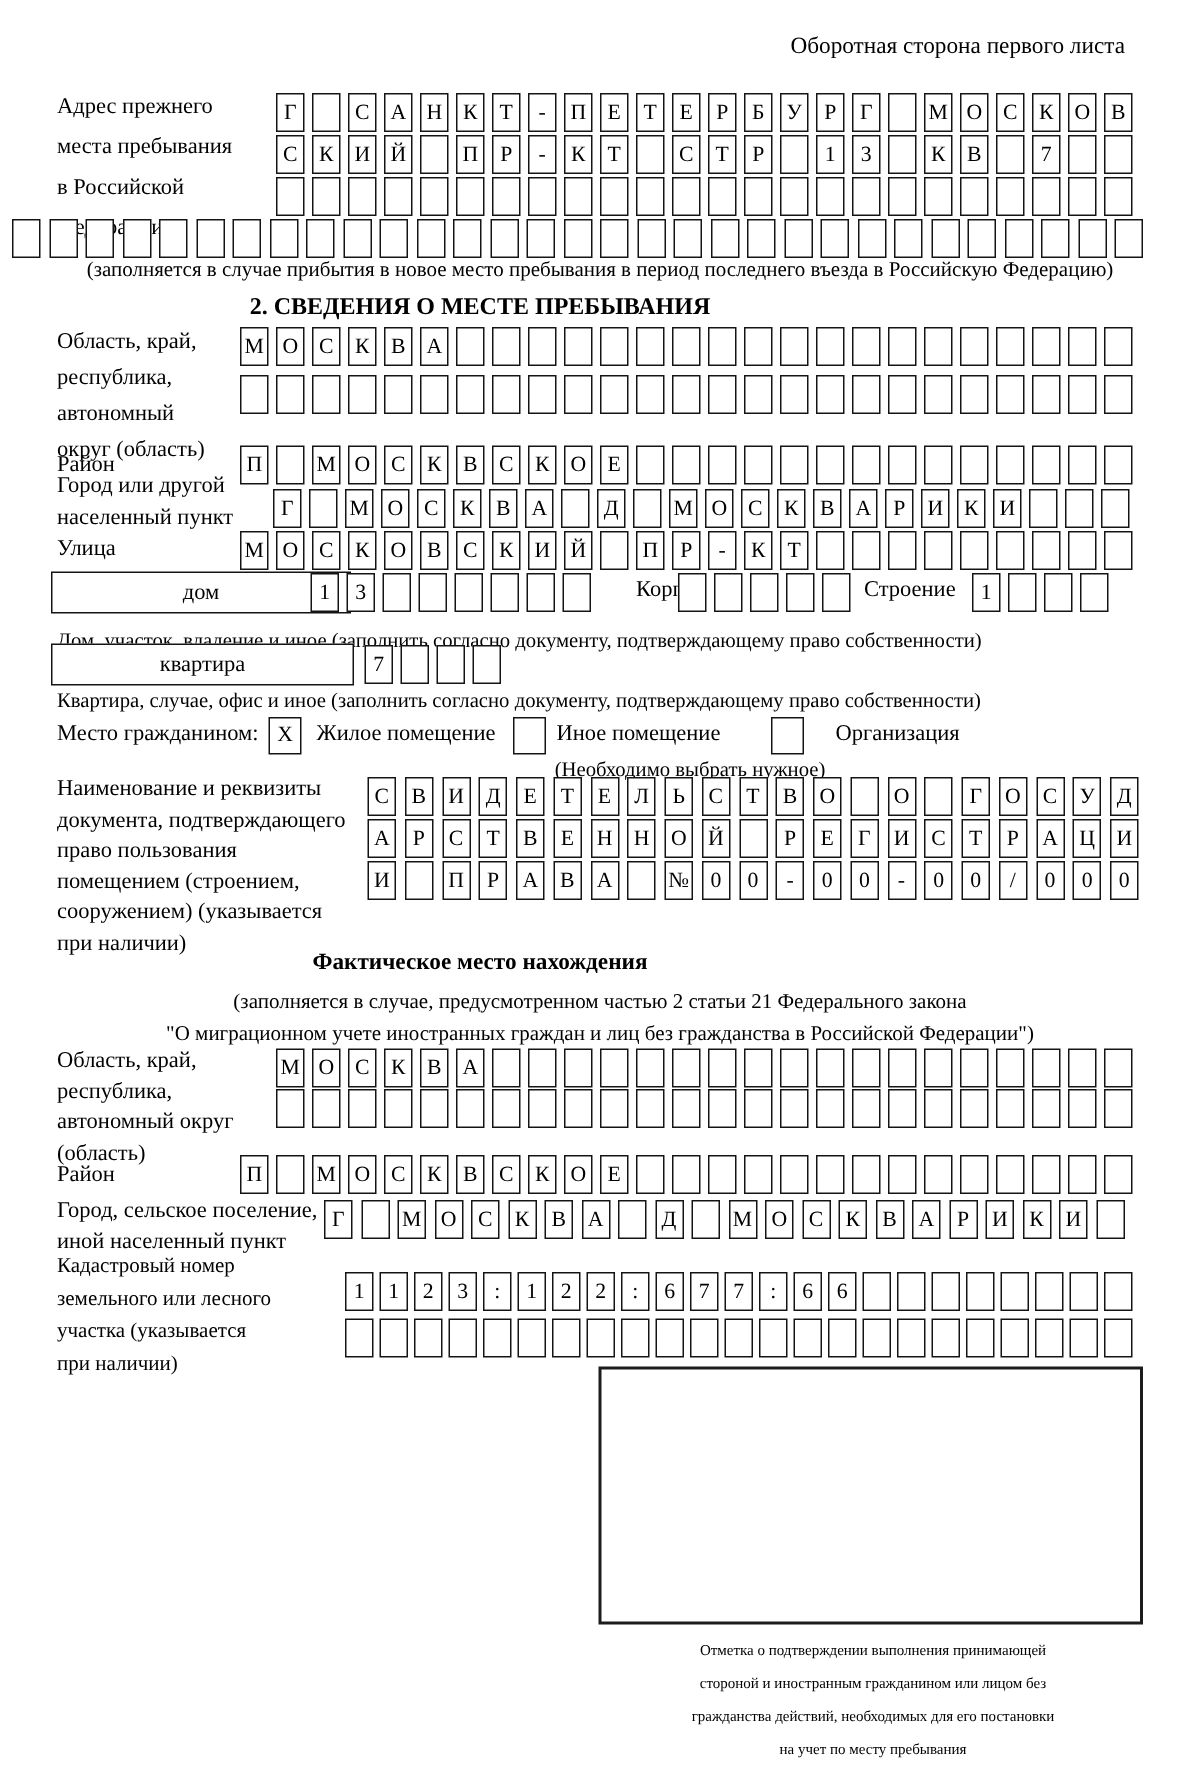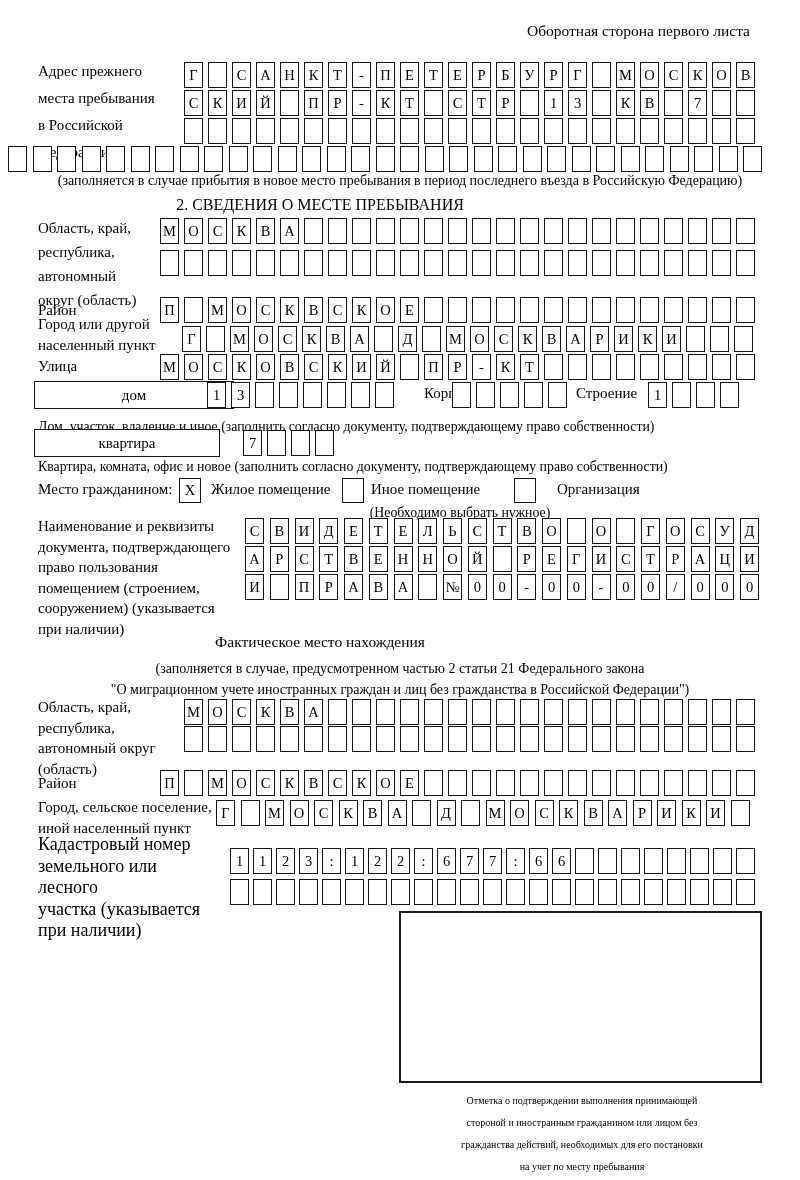--- a/index.html
+++ b/index.html
@@ -6,42 +6,42 @@
   body{
     width:800px;height:1180px;position:relative;background:#ffffff;
     font-family:"Liberation Serif","DejaVu Serif",serif;color:#000;
     overflow:hidden;
   }
   .abs{position:absolute;}
   .note{font-size:15.5px;text-align:right;}
   .lbl{font-size:15px;line-height:27px;white-space:pre-line;}
   .lbl-t{font-size:15px;line-height:21px;white-space:pre-line;}
   .lbl-doc{font-size:15px;line-height:20.5px;white-space:pre-line;}
-  .lbl-kad{font-size:18px;line-height:21.5px;white-space:pre-line;}
+  .lbl-kad{font-size:14px;line-height:21.5px;white-space:pre-line;}
   .row{display:flex;gap:5px;}
   .g55{gap:5.5px;}
   .g58{gap:5.75px;}
   .g4{gap:4px;}
   .cell{
     width:19px;height:26px;flex:none;box-sizing:border-box;
     border:1.5px solid #141414;background:#fff;
     display:flex;align-items:center;justify-content:center;
     font-size:14.5px;line-height:1;
   }
   .wbox{
     height:28px;box-sizing:border-box;border:1.5px solid #141414;background:#fff;
     display:flex;align-items:center;justify-content:center;font-size:15px;
   }
   .chk{
     width:22px;height:25px;box-sizing:border-box;border:1.5px solid #141414;background:#fff;
     display:flex;align-items:center;justify-content:center;font-size:14.5px;
   }
   .cap{font-size:13.8px;}
   .cap-c{font-size:14px;text-align:center;width:800px;left:0;}
-  .ttl{font-weight:normal;font-size:16px;text-align:center;width:640px;left:0;}
+  .ttl{font-weight:bold;font-size:16px;text-align:center;width:640px;left:0;}
   .opt{font-size:15px;}
   .stamp{box-sizing:border-box;border:2px solid #1c1c1c;background:#fff;}
   .stampcap{font-size:10px;line-height:22px;text-align:center;white-space:pre-line;}
 </style>
 </head>
 <body>
 
 <div class="abs note" style="top:22px;right:50px;">Оборотная сторона первого листа</div>
 
 <div class="abs lbl" style="left:38px;top:58px;width:140px;">Адрес прежнего
@@ -330,28 +330,28 @@
   </div>
 <div class="abs opt" style="left:576px;top:385px;">Строение</div>
 <div class="abs row" style="left:648px;top:382px;">
     <div class="cell">1</div>
     <div class="cell"></div>
     <div class="cell"></div>
     <div class="cell"></div>
   </div>
 <div class="abs cap" style="left:38px;top:419px;">Дом, участок, владение и иное (заполнить согласно документу, подтверждающему право собственности)</div>
 
-<div class="abs wbox" style="left:34px;top:429px;width:186px;">квартира</div>
+<div class="abs wbox" style="left:34px;top:429px;width:202px;">квартира</div>
 <div class="abs row" style="left:243px;top:430px;">
     <div class="cell">7</div>
     <div class="cell"></div>
     <div class="cell"></div>
     <div class="cell"></div>
   </div>
-<div class="abs cap" style="left:38px;top:459px;">Квартира, комната, офис и новое (заполнить согласно документу, подтверждающему право собственности)</div>
+<div class="abs cap" style="left:38px;top:459px;">Квартира, случае, офис и иное (заполнить согласно документу, подтверждающему право собственности)</div>
 
 <div class="abs opt" style="left:38px;top:481px;">Место гражданином:</div>
 <div class="abs chk" style="left:179px;top:478px;">X</div>
 <div class="abs opt" style="left:211px;top:481px;">Жилое помещение</div>
 <div class="abs chk" style="left:342px;top:478px;"></div>
 <div class="abs opt" style="left:371px;top:481px;">Иное помещение</div>
 <div class="abs chk" style="left:514px;top:478px;"></div>
 <div class="abs opt" style="left:557px;top:481px;">Организация</div>
 <div class="abs cap" style="left:160px;top:505px;width:600px;text-align:center;">(Необходимо выбрать нужное)</div>
 

